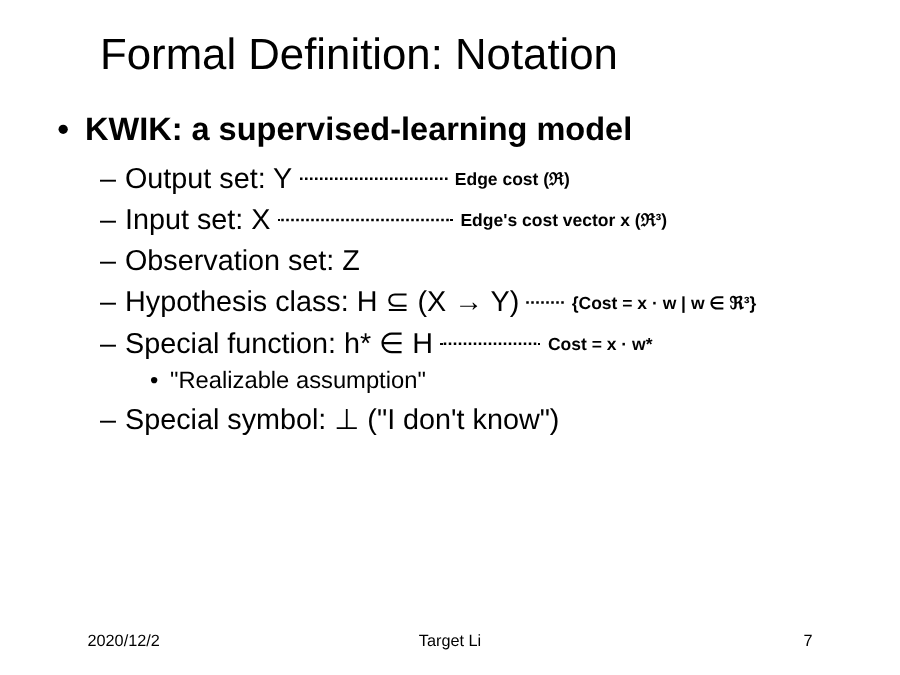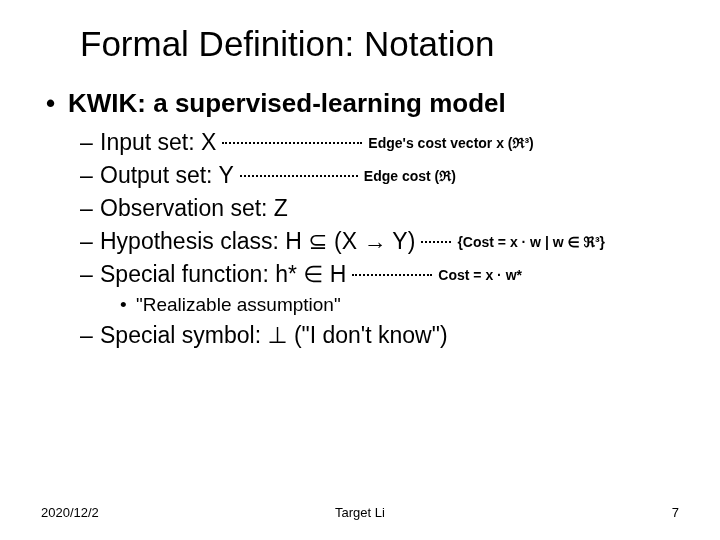--- a/index.html
+++ b/index.html
@@ -91,50 +91,50 @@
     left: 0;
     top: 0;
   }
   .footer {
     position: absolute;
     bottom: 20px;
     left: 0;
     width: 100%;
     display: flex;
     justify-content: space-between;
-    padding: 0 41px;
+    padding: 0 70px;
     font-size: 13px;
     color: #000;
   }
   .footer .center { position:absolute; left:50%; transform:translateX(-50%); }
 </style>
 </head>
 <body>
 
 <div class="slide">
 
   <div class="title-row">
     <div class="title">Formal Definition: Notation</div>
   </div>
 
   <div class="content">
     <div class="top-item">KWIK: a supervised-learning model</div>
 
     <div class="subs">
 
       <div class="sub-item">
+        <span class="sub-text">Output set: Y</span>
+        <span class="dots" style="width:118px"></span>
+        <span class="annot">Edge cost (ℜ)</span>
+      </div>
+
+      <div class="sub-item">
         <span class="sub-text">Input set: X</span>
         <span class="dots" style="width:140px"></span>
         <span class="annot">Edge's cost vector x (ℜ³)</span>
-      </div>
-
-      <div class="sub-item">
-        <span class="sub-text">Output set: Y</span>
-        <span class="dots" style="width:118px"></span>
-        <span class="annot">Edge cost (ℜ)</span>
       </div>
 
       <div class="sub-item">
         <span class="sub-text">Observation set: Z</span>
       </div>
 
       <div class="sub-item">
         <span class="sub-text">Hypothesis class: H ⊆ (X → Y)</span>
         <span class="dots" style="width:30px"></span>
         <span class="annot">{Cost = x · w | w ∈ ℜ³}</span>

